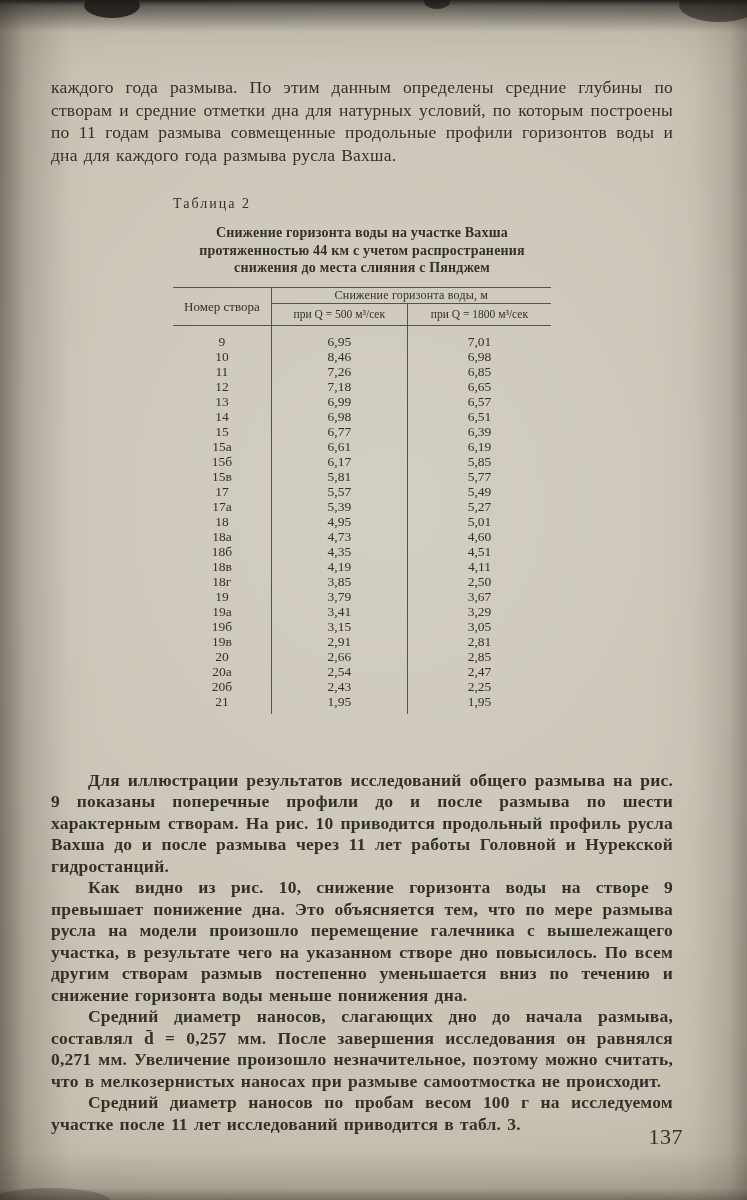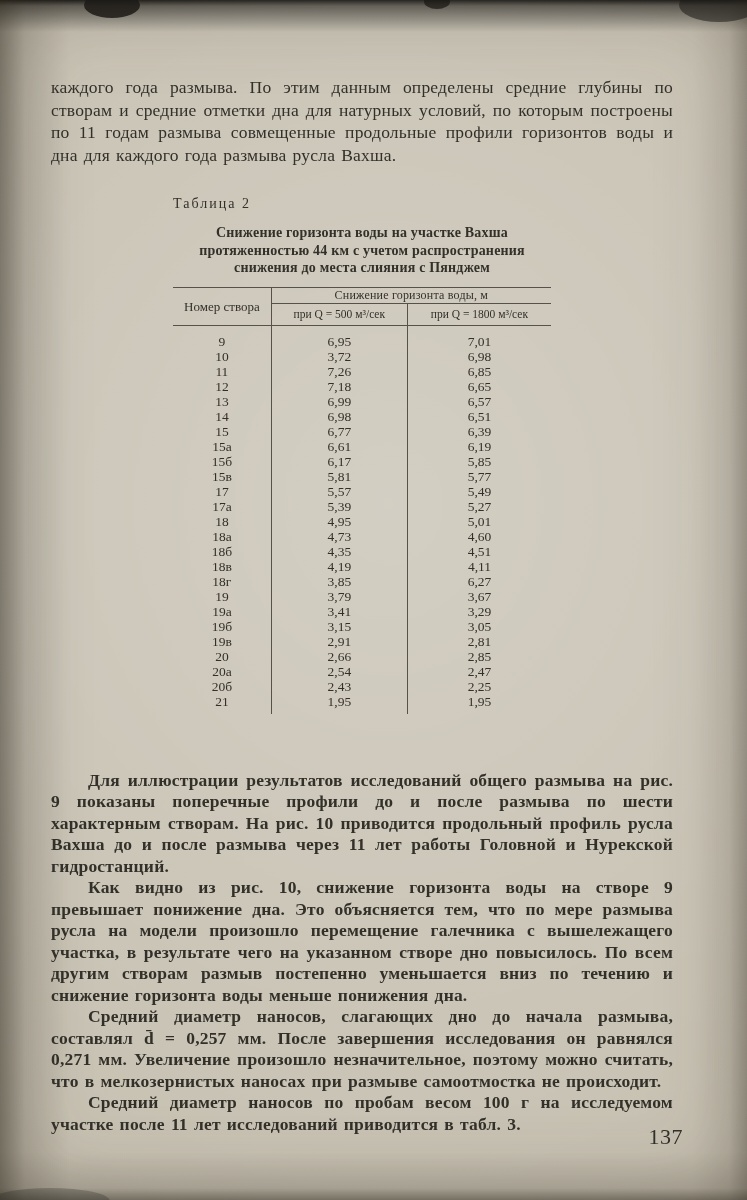--- a/index.html
+++ b/index.html
@@ -139,21 +139,21 @@
         </tr>
       </thead>
       <tbody>
           <tr>
             <td class="col-section">9</td>
             <td class="col-q500">6,95</td>
             <td class="col-q1800">7,01</td>
           </tr>
           <tr>
             <td class="col-section">10</td>
-            <td class="col-q500">3,72</td>
+            <td class="col-q500">8,46</td>
             <td class="col-q1800">6,98</td>
           </tr>
           <tr>
             <td class="col-section">11</td>
             <td class="col-q500">7,26</td>
             <td class="col-q1800">6,85</td>
           </tr>
           <tr>
             <td class="col-section">12</td>
             <td class="col-q500">7,18</td>
@@ -215,21 +215,21 @@
             <td class="col-q1800">4,51</td>
           </tr>
           <tr>
             <td class="col-section">18в</td>
             <td class="col-q500">4,19</td>
             <td class="col-q1800">4,11</td>
           </tr>
           <tr>
             <td class="col-section">18г</td>
             <td class="col-q500">3,85</td>
-            <td class="col-q1800">6,27</td>
+            <td class="col-q1800">2,50</td>
           </tr>
           <tr>
             <td class="col-section">19</td>
             <td class="col-q500">3,79</td>
             <td class="col-q1800">3,67</td>
           </tr>
           <tr>
             <td class="col-section">19а</td>
             <td class="col-q500">3,41</td>
             <td class="col-q1800">3,29</td>

